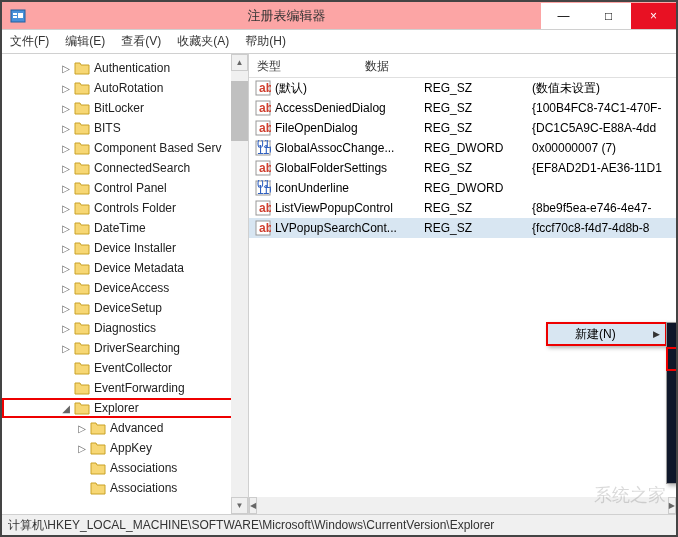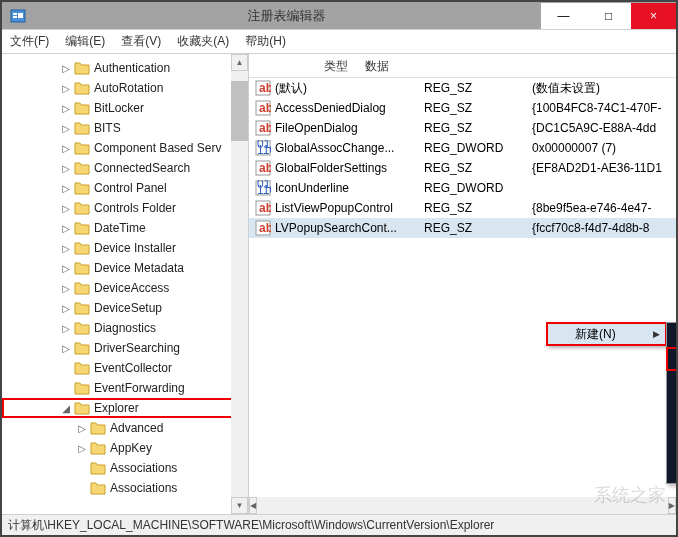--- a/index.html
+++ b/index.html
@@ -1,17 +1,17 @@
 <!DOCTYPE html>
 <html><head>
 <meta charset="utf-8">
 <style>
 * { margin: 0; padding: 0; box-sizing: border-box; font-family: "Microsoft YaHei", "Segoe UI", sans-serif; font-size: 12px; }
 body { background: #fff; width: 678px; height: 537px; overflow: hidden; position: relative; border: 2px solid #444; }
-.titlebar { height: 28px; background: #a3a3a3; display: flex; align-items: center; padding-left: 8px; border-bottom: 1px solid #d0d0d0; }
+.titlebar { height: 28px; background: #fca5a5; display: flex; align-items: center; padding-left: 8px; border-bottom: 1px solid #d0d0d0; }
 .titlebar-icon { width: 16px; height: 16px; margin-right: 6px; }
 .titlebar-title { flex: 1; text-align: center; color: #333; font-size: 13px; }
 .window-controls { display: flex; }
 .win-btn { width: 45px; height: 26px; display: flex; align-items: center; justify-content: center; background: #fff; }
 .win-btn.close { background: #e81123; color: #fff; }
 .menubar { height: 24px; display: flex; align-items: center; border-bottom: 1px solid #d0d0d0; background: #fff; }
 .menu-item { padding: 3px 8px; color: #333; }
 .content { display: flex; height: 460px; }
 .tree-panel { width: 247px; border-right: 1px solid #d0d0d0; overflow: hidden; position: relative; background: #fff; padding-top: 2px; }
 .tree-scroll { position: absolute; right: 0; top: 0; bottom: 0; width: 17px; background: #f0f0f0; display: flex; flex-direction: column; }
@@ -23,21 +23,21 @@
 .tree-row.highlighted { outline: 2px solid #e00; outline-offset: -2px; }
 .expander { width: 12px; height: 12px; display: inline-flex; align-items: center; justify-content: center; margin-right: 2px; color: #666; font-size: 10px; }
 .folder-icon { width: 16px; height: 14px; margin-right: 4px; }
 .tree-label { color: #222; }
 .indent-2 { padding-left: 58px; }
 .indent-3 { padding-left: 74px; }
 .list-panel { flex: 1; position: relative; background: #fff; }
 .list-header { display: flex; height: 24px; border-bottom: 1px solid #e0e0e0; }
 .list-header-cell { padding: 4px 8px; color: #333; border-right: 1px solid transparent; }
 .col-name { width: 155px; }
-.col-type { width: 108px; text-align: right; }
+.col-type { width: 108px; }
 .col-data { flex: 1; }
 .list-body { }
 .list-row { display: flex; align-items: center; height: 20px; padding-left: 6px; }
 .list-row.selected { background: #d8e6f2; }
 .value-icon { width: 16px; height: 16px; margin-right: 4px; flex-shrink: 0; }
 .list-cell-name { width: 149px; overflow: hidden; text-overflow: ellipsis; white-space: nowrap; }
 .list-cell-type { width: 108px; }
 .list-cell-data { flex: 1; overflow: hidden; white-space: nowrap; }
 .context-menu { position: absolute; background: #0f172a; border: 1px solid #999; box-shadow: 2px 2px 4px rgba(0,0,0,0.3); }
 .ctx-main { left: 297px; top: 268px; width: 121px; }

